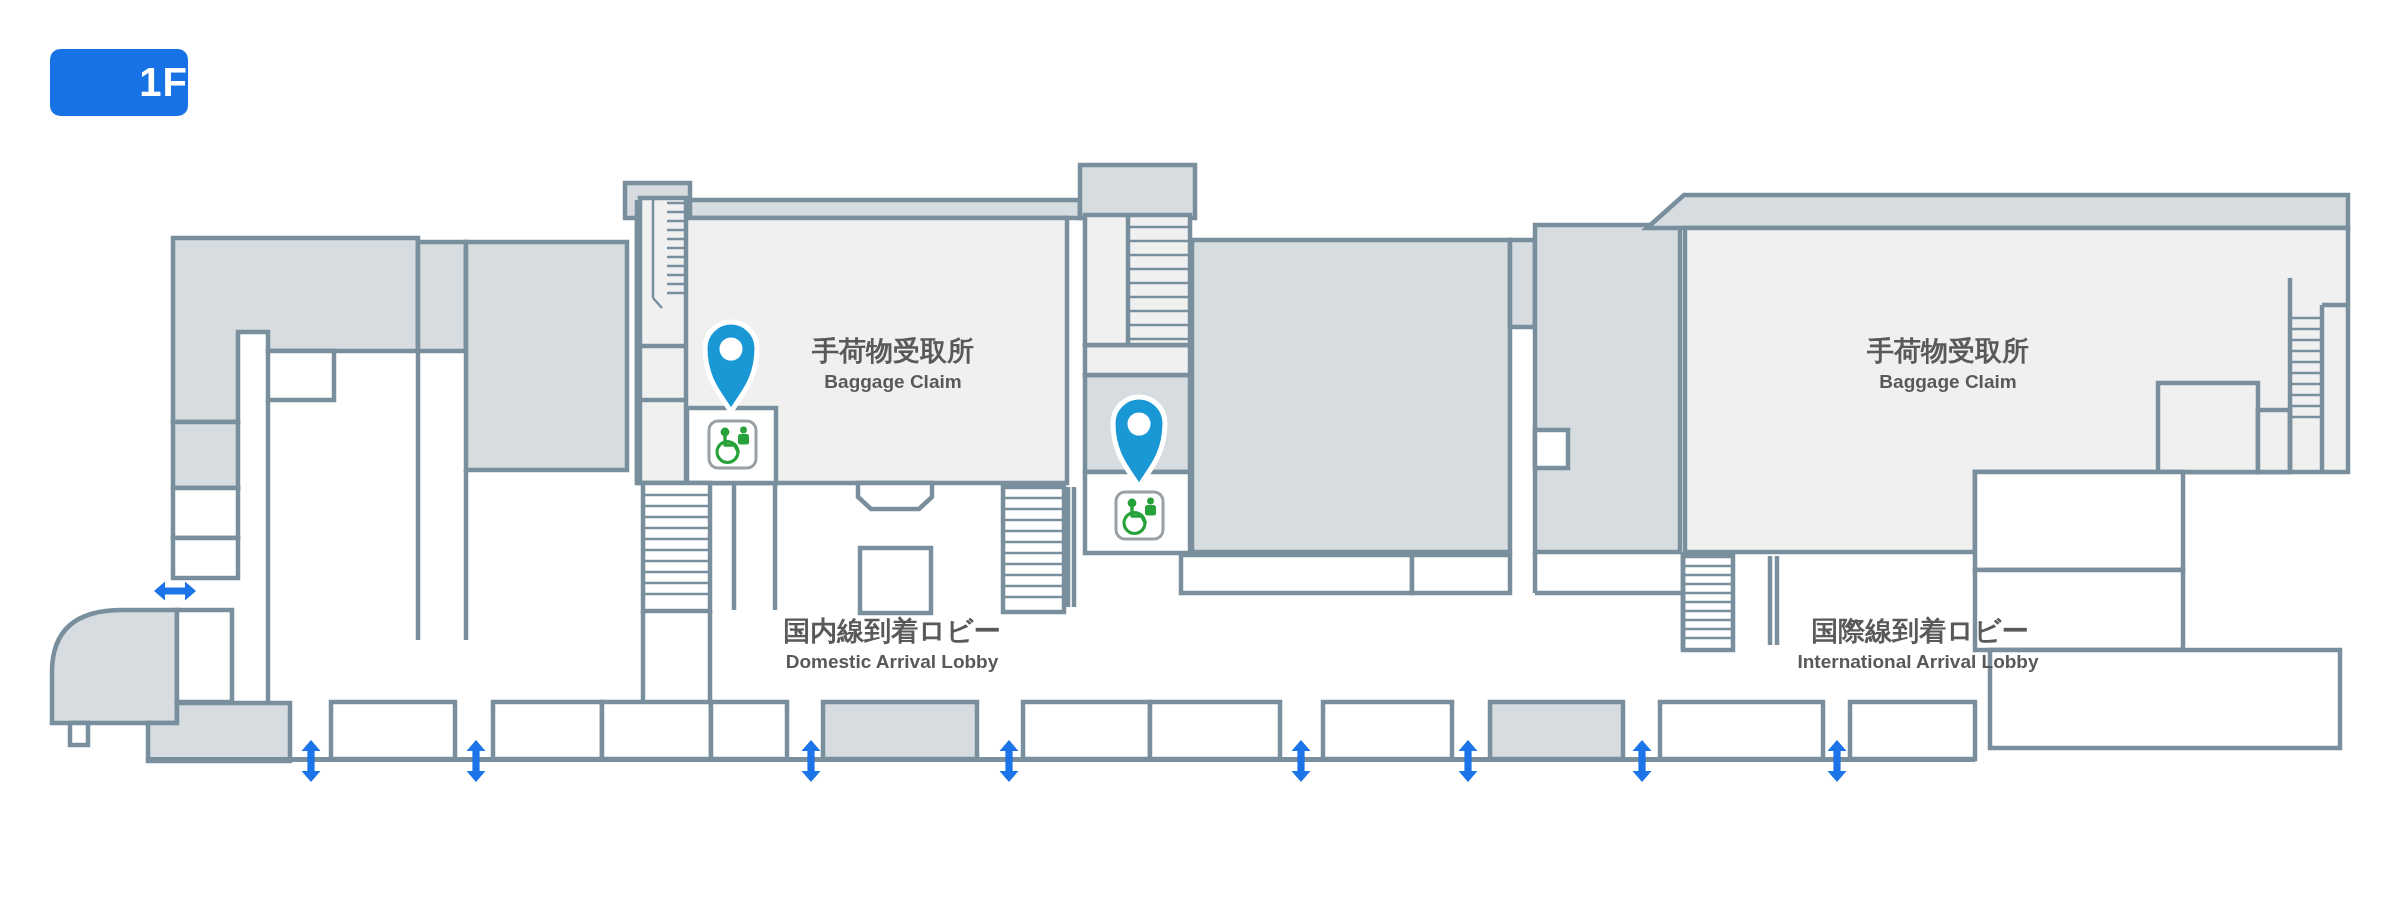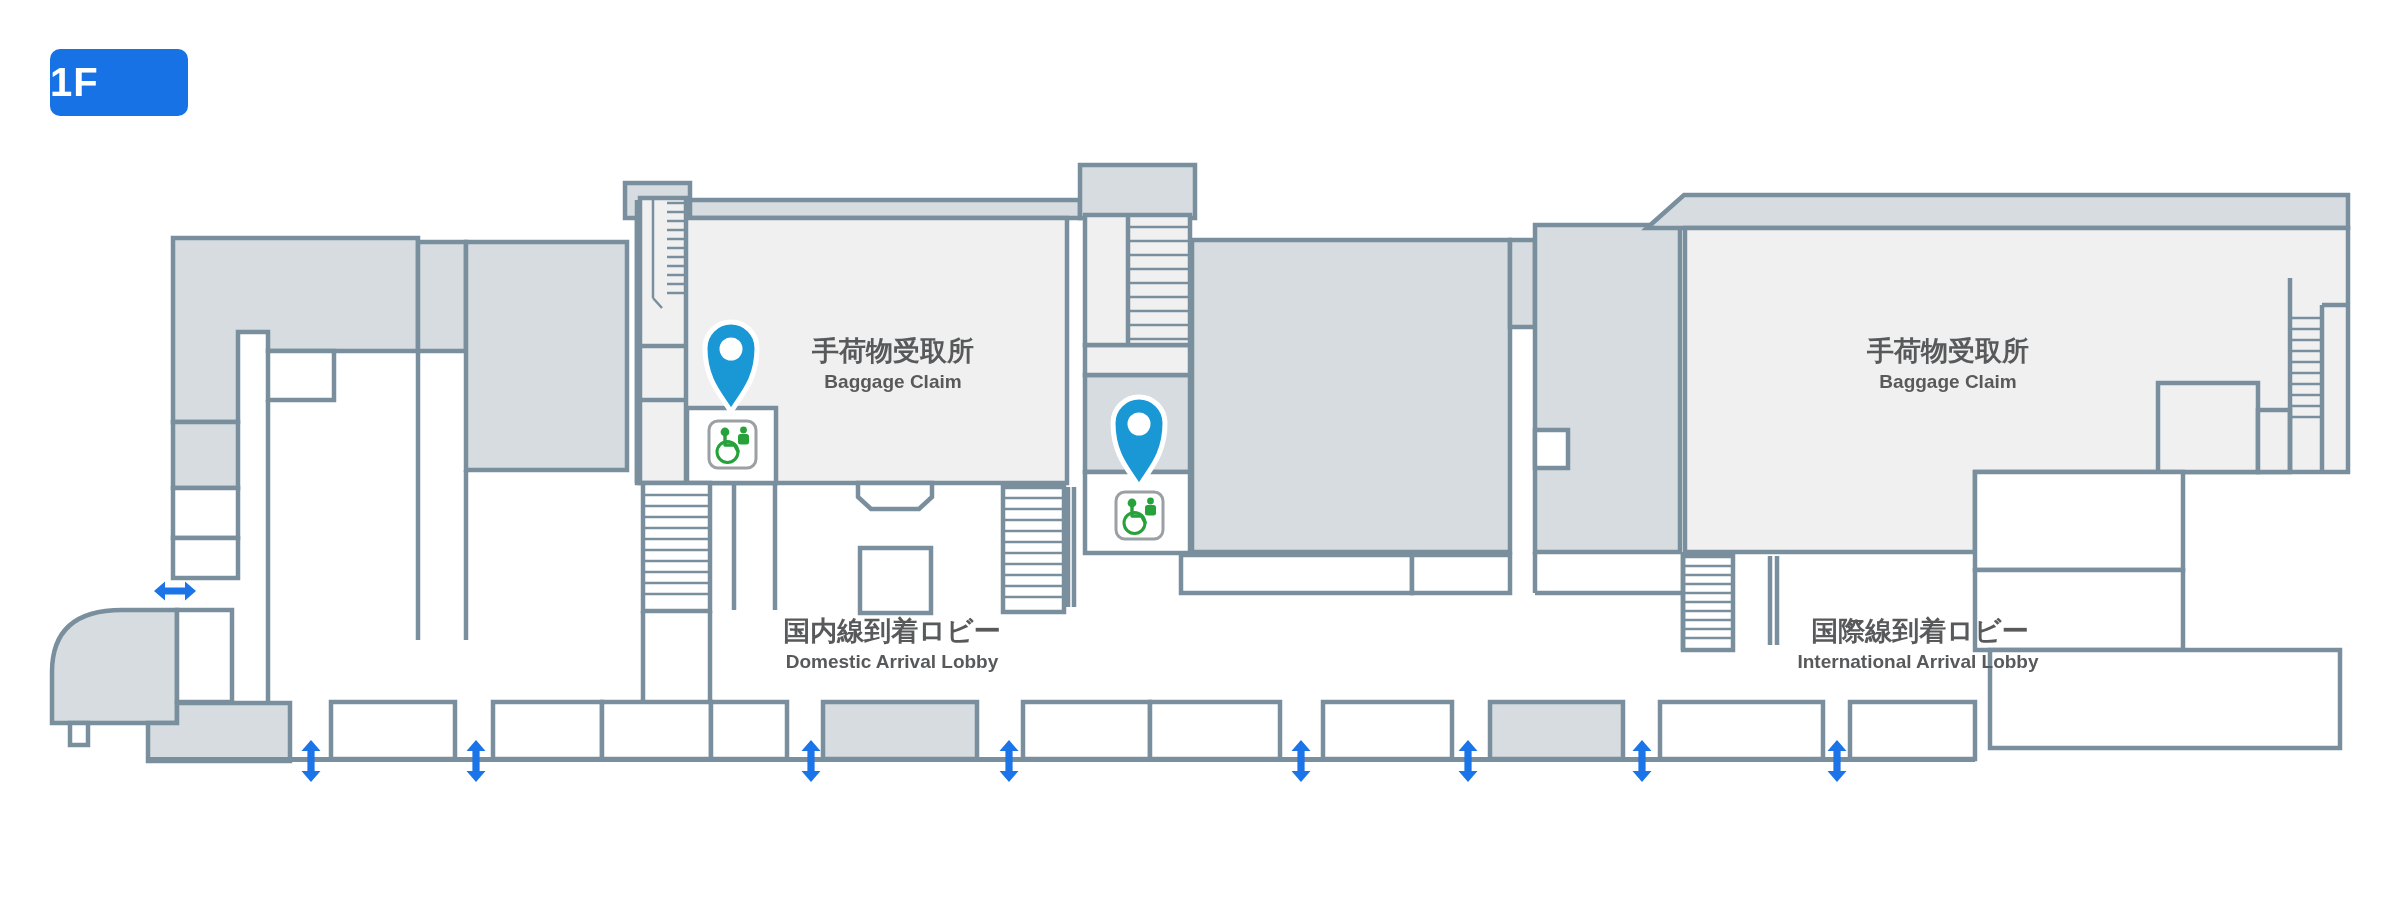--- a/index.html
+++ b/index.html
@@ -18,21 +18,21 @@
     position:relative;
     width:2400px;height:904px;
     background:#fff;
     border-radius:16px;
     overflow:hidden;
     font-family:"Liberation Sans","DejaVu Sans",sans-serif;
   }
   .floor-badge{
     position:absolute;left:50px;top:49px;width:138px;height:67px;
     background:var(--accent-blue);border-radius:10px;
-    display:flex;align-items:center;justify-content:flex-start;
+    display:flex;align-items:center;justify-content:flex-end;
   }
   .floor-badge span{
     color:#fff;font-weight:700;font-size:40px;letter-spacing:1px;
     font-family:"Liberation Sans","DejaVu Sans",sans-serif;
   }
   svg{position:absolute;left:0;top:0;}
   .w{stroke:var(--wall);stroke-width:4.5;stroke-linejoin:miter;}
   .w5{stroke:var(--wall);stroke-width:5;}
   .fn{fill:none;}
   .fg{fill:var(--room-gray);}

